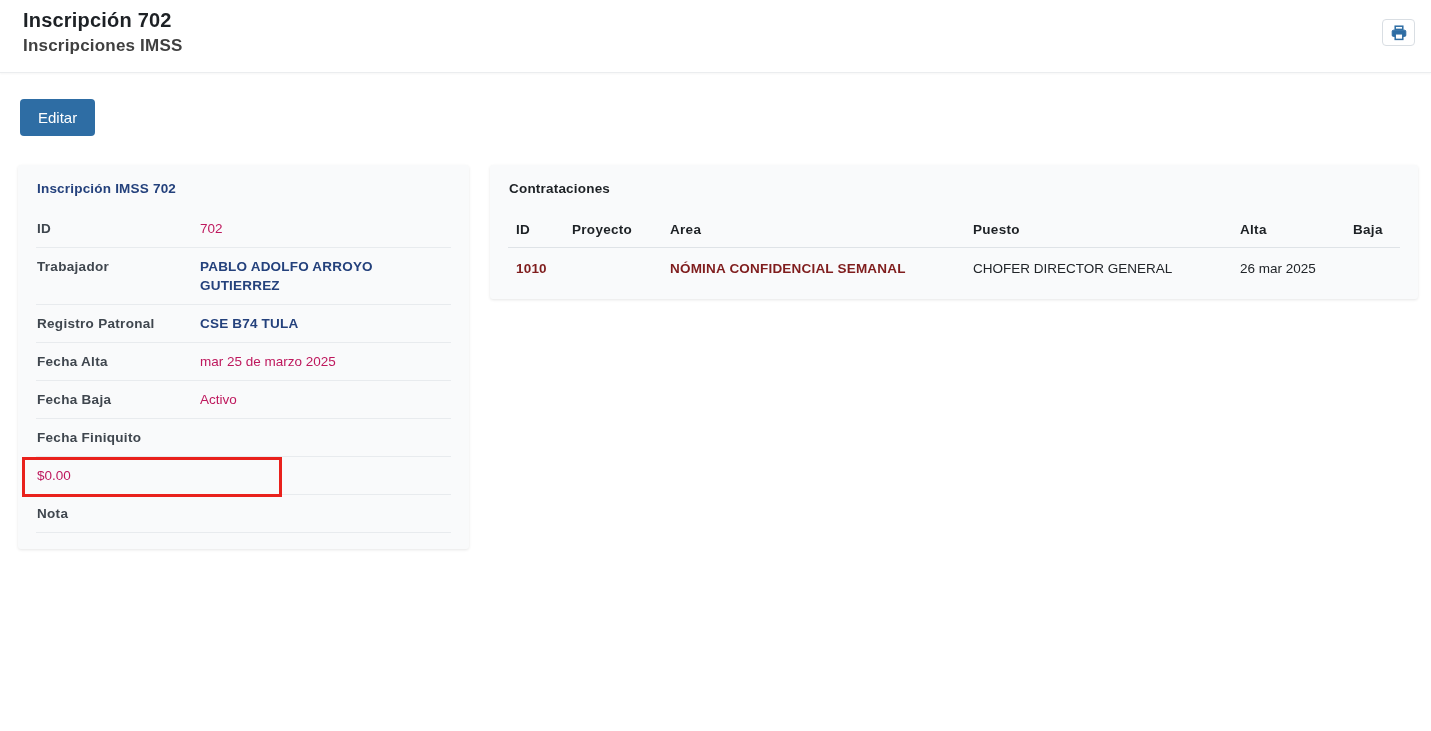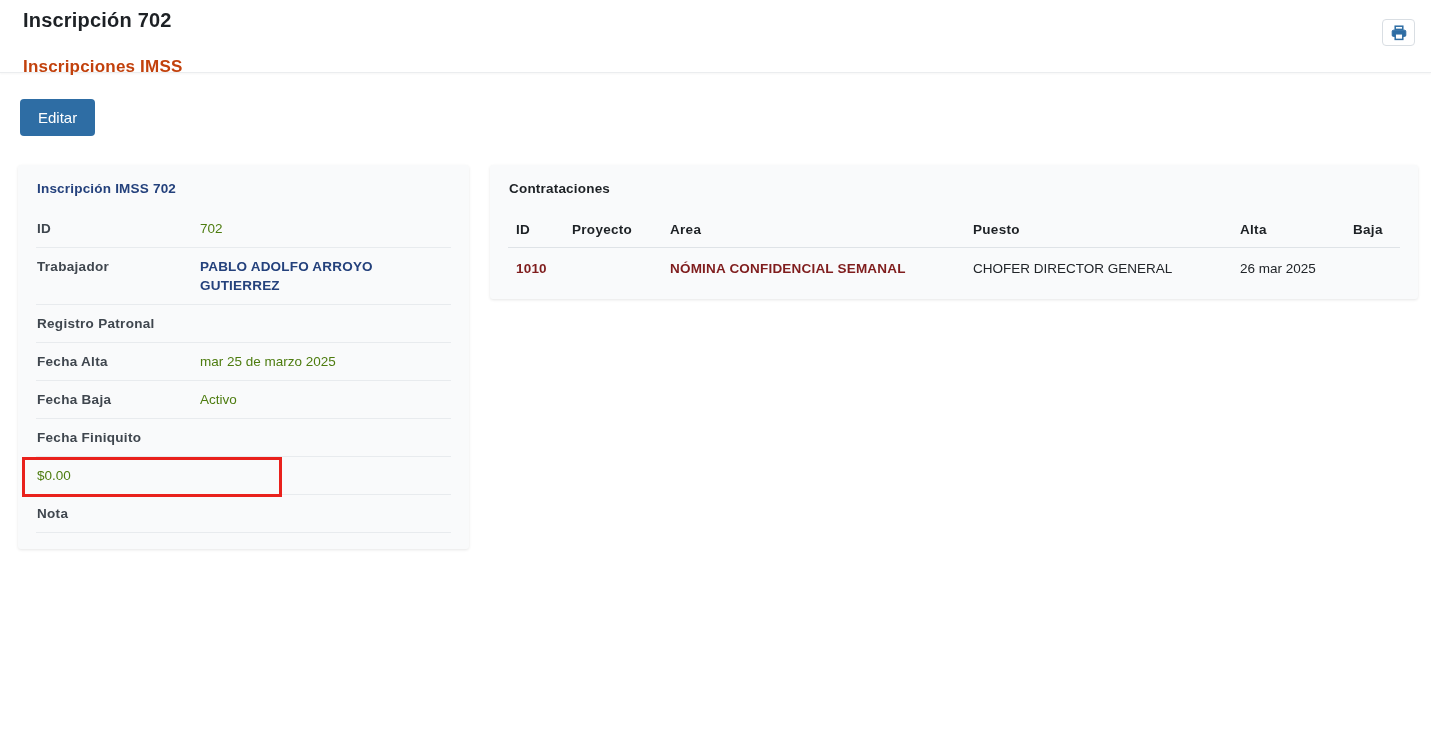--- a/index.html
+++ b/index.html
@@ -24,24 +24,24 @@
   .page-title {
     margin: 0;
     font-size: 20px;
     font-weight: bold;
     color: #1d2125;
     line-height: 24px;
     letter-spacing: 0.2px;
   }
   .breadcrumb-link {
     display: inline-block;
-    margin-top: 25px;
+    margin-top: 4px;
     font-size: 17px;
     font-weight: bold;
-    color: #c2410c;
+    color: #404040;
     text-decoration: none;
     letter-spacing: 0.2px;
     cursor: pointer;
   }
   .print-button {
     position: absolute;
     top: 19px; right: 16px;
     width: 33px; height: 27px;
     background: #fff;
     border: 1px solid #d9dee3;
@@ -102,21 +102,21 @@
   }
   .detail-row:last-child { border-bottom: none; }
   .detail-label {
     width: 130px;
     margin-right: 33px;
     flex-shrink: 0;
     font-weight: bold;
     color: #3f464e;
     letter-spacing: 0.3px;
   }
-  .detail-value { flex: 1; color: #4d7c0f; min-height: 19px; }
+  .detail-value { flex: 1; color: #be185d; min-height: 19px; }
   a.detail-value.link {
     color: #24417c;
     font-weight: bold;
     text-decoration: none;
     cursor: pointer;
     letter-spacing: 0.2px;
   }
 
   
   .highlight-box {
@@ -193,20 +193,21 @@
       <div class="detail-value">702</div>
     </div>
 
     <div class="detail-row">
       <div class="detail-label">Trabajador</div>
       <a class="detail-value link">PABLO ADOLFO ARROYO GUTIERREZ</a>
     </div>
 
     <div class="detail-row">
       <div class="detail-label">Registro Patronal</div>
+      <a class="detail-value link">CSE B74 TULA</a>
     </div>
 
     <div class="detail-row">
       <div class="detail-label">Fecha Alta</div>
       <div class="detail-value">mar 25 de marzo 2025</div>
     </div>
 
     <div class="detail-row">
       <div class="detail-label">Fecha Baja</div>
       <div class="detail-value">Activo</div>

